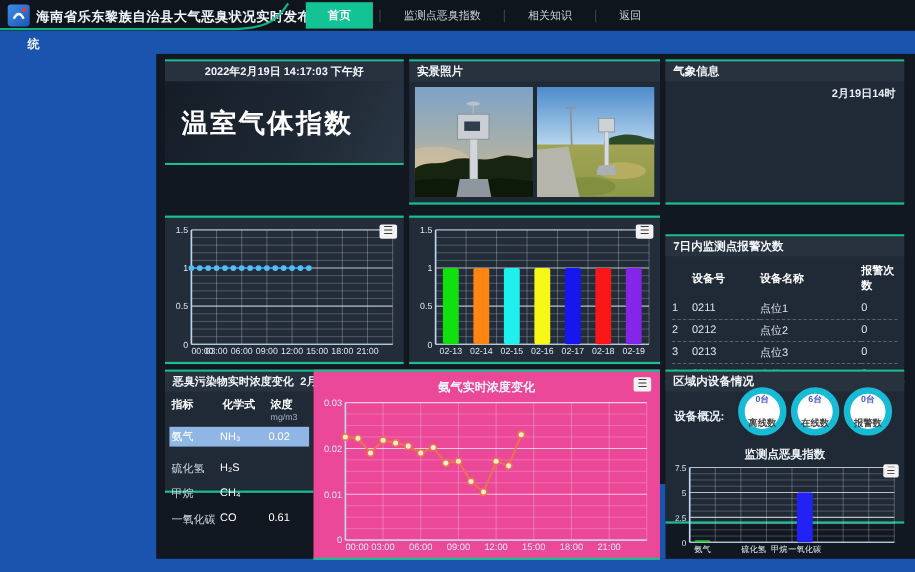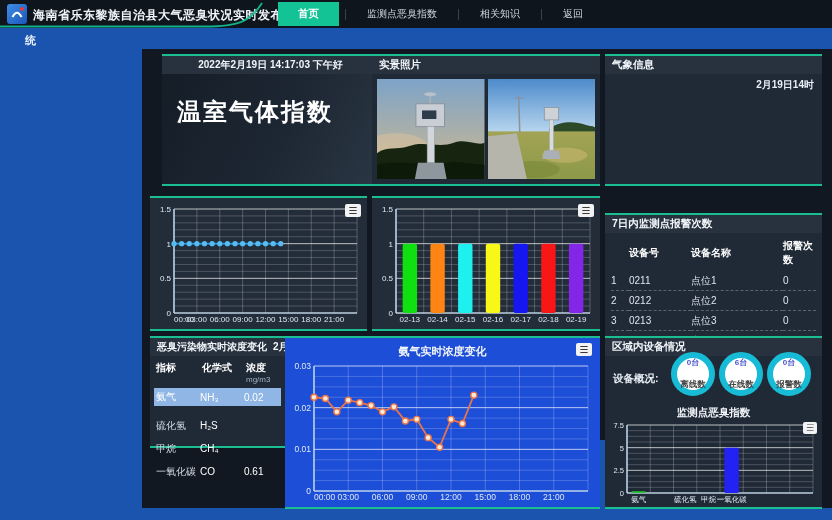--- a/index.html
+++ b/index.html
@@ -116,21 +116,21 @@
   </div>
 
 
   <div class="side">
     <span class="side-label">统</span>
   </div>
 
   <div class="content">
     <div class="blue-gap"></div>
 
-    <div class="panel" style="left:20px;top:5px;width:217px;height:132px;text-align:center;">
+    <div class="panel" style="left:8px;top:5px;width:217px;height:96px;text-align:center;">
       <div class="p-head greet-date">2022年2月19日  14:17:03 下午好</div>
       <div class="greet-body">
         <div class="big-title">温室气体指数</div>
       </div>
     </div>
 
     <div class="panel" style="left:230px;top:5px;width:228px;height:132px;">
       <div class="p-head">
           <span class="ht">实景照片</span>
         </div>
@@ -388,21 +388,21 @@
             <span class="pc2"></span>
           </div>
           <div class="prow">
             <span class="pc0">一氧化碳</span>
             <span class="pc1">CO</span>
             <span class="pc2">0.61</span>
           </div>
         </div>
     </div>
 
-    <div class="panel" style="left:143px;top:287px;width:315px;height:173px;background:#1d4ed8;">
+    <div class="panel" style="left:143px;top:287px;width:315px;height:173px;background:#ec4899;">
       <div class="chart-title">氨气实时浓度变化</div>
       <div class="menu-icon" style="right:8px;top:5px;">☰</div>
       <div class="chart-host" id="chart-nh3" style="left:2px;top:23px;"><svg width="311" height="144" viewBox="0 0 311 144">
             <line x1="27" x2="301" y1="130" y2="130" stroke="#ffffff" stroke-opacity="0.7" stroke-width="1"></line>
             <line x1="27" x2="301" y1="119.58333333333333" y2="119.58333333333333" stroke="#ffffff" stroke-opacity="0.28" stroke-width="0.7"></line>
             <line x1="27" x2="301" y1="109.16666666666666" y2="109.16666666666666" stroke="#ffffff" stroke-opacity="0.28" stroke-width="0.7"></line>
             <line x1="27" x2="301" y1="98.75" y2="98.75" stroke="#ffffff" stroke-opacity="0.28" stroke-width="0.7"></line>
             <line x1="27" x2="301" y1="88.33333333333333" y2="88.33333333333333" stroke="#ffffff" stroke-opacity="0.7" stroke-width="1"></line>
             <line x1="27" x2="301" y1="77.91666666666666" y2="77.91666666666666" stroke="#ffffff" stroke-opacity="0.28" stroke-width="0.7"></line>
             <line x1="27" x2="301" y1="67.5" y2="67.5" stroke="#ffffff" stroke-opacity="0.28" stroke-width="0.7"></line>
@@ -447,21 +447,21 @@
             <circle cx="118.33333333333333" cy="60.000000000000014" r="3" fill="#ffe9d2" stroke="#e8744a" stroke-width="1.4"></circle>
             <circle cx="129.75" cy="58.33333333333333" r="3" fill="#ffe9d2" stroke="#e8744a" stroke-width="1.4"></circle>
             <circle cx="141.16666666666669" cy="76.66666666666666" r="3" fill="#ffe9d2" stroke="#e8744a" stroke-width="1.4"></circle>
             <circle cx="152.58333333333331" cy="86.25" r="3" fill="#ffe9d2" stroke="#e8744a" stroke-width="1.4"></circle>
             <circle cx="164" cy="58.33333333333333" r="3" fill="#ffe9d2" stroke="#e8744a" stroke-width="1.4"></circle>
             <circle cx="175.41666666666666" cy="62.5" r="3" fill="#ffe9d2" stroke="#e8744a" stroke-width="1.4"></circle>
             <circle cx="186.83333333333334" cy="34.16666666666666" r="3" fill="#ffe9d2" stroke="#e8744a" stroke-width="1.4"></circle>
           </svg></div>
     </div>
 
-    <div class="panel" style="left:463px;top:287px;width:217px;height:173px;">
+    <div class="panel" style="left:463px;top:287px;width:217px;height:140px;">
       <div class="p-head">
           <span class="ht">区域内设备情况</span>
         </div>
       <div class="ov-label">设备概况:</div>
       <div class="stat-circle" style="left:66px;">
         <span class="stat-count">0台</span>
         <span class="stat-label">离线数</span>
       </div>
       <div class="stat-circle" style="left:114px;">
         <span class="stat-count">6台</span>

